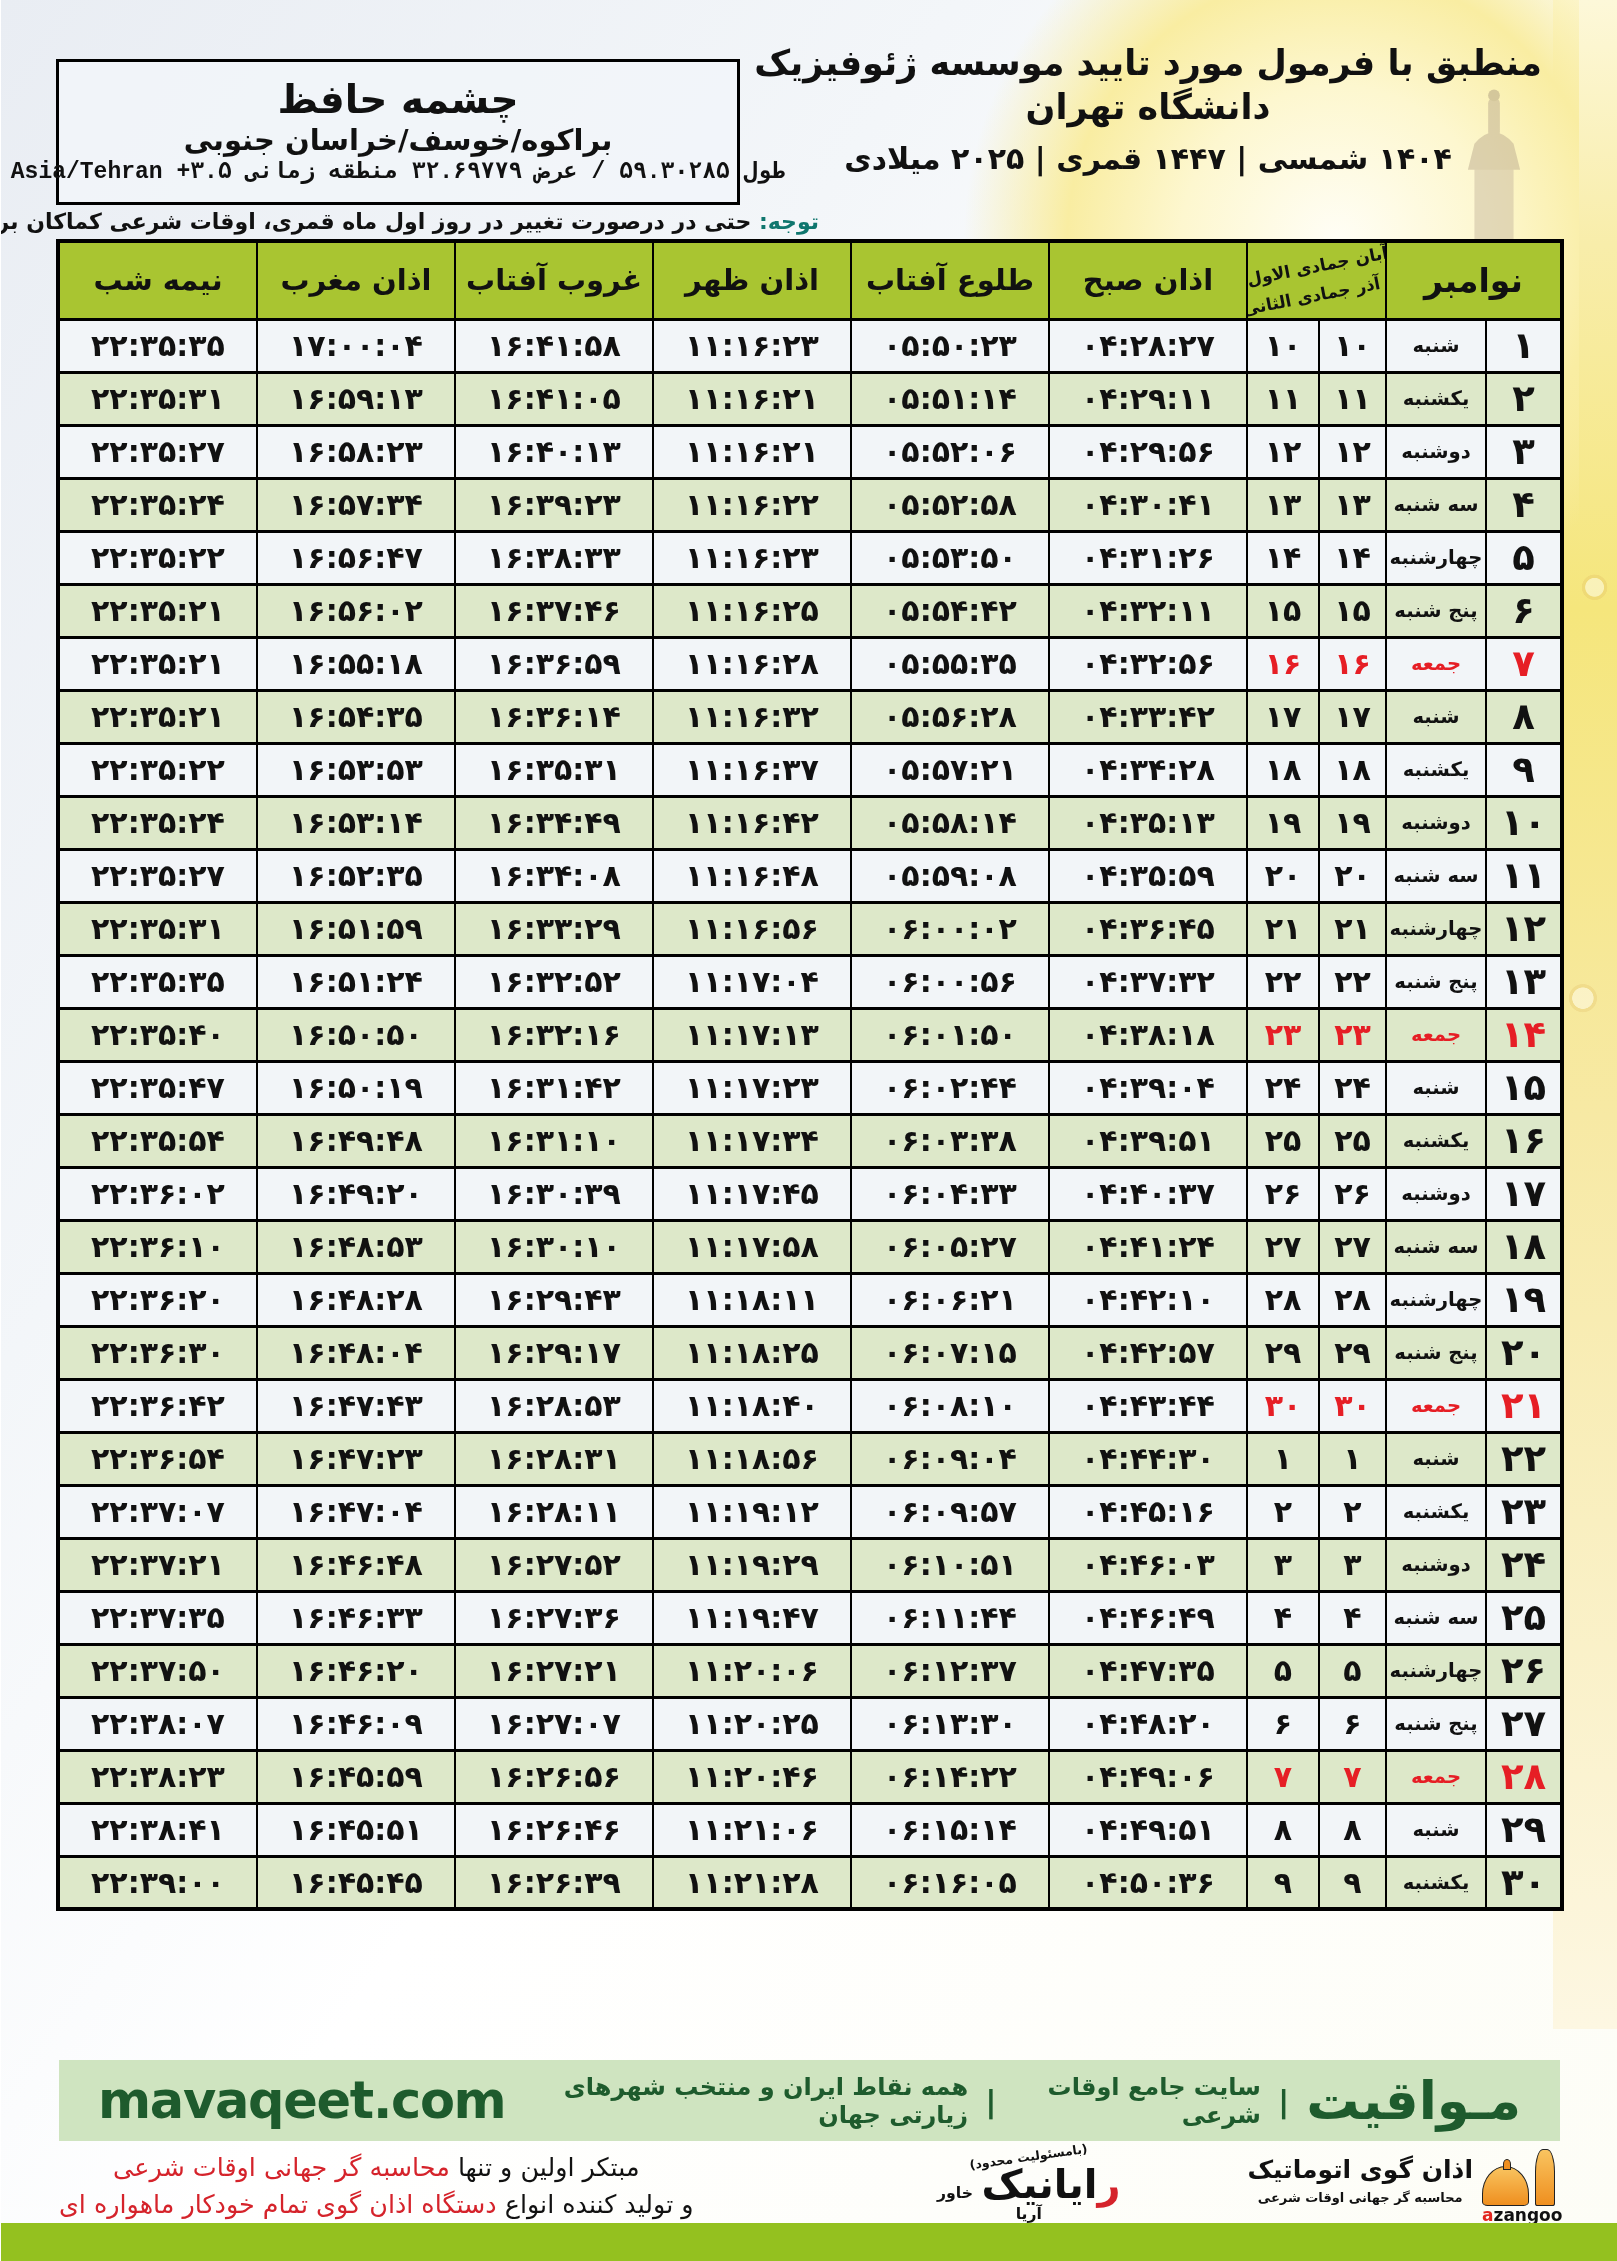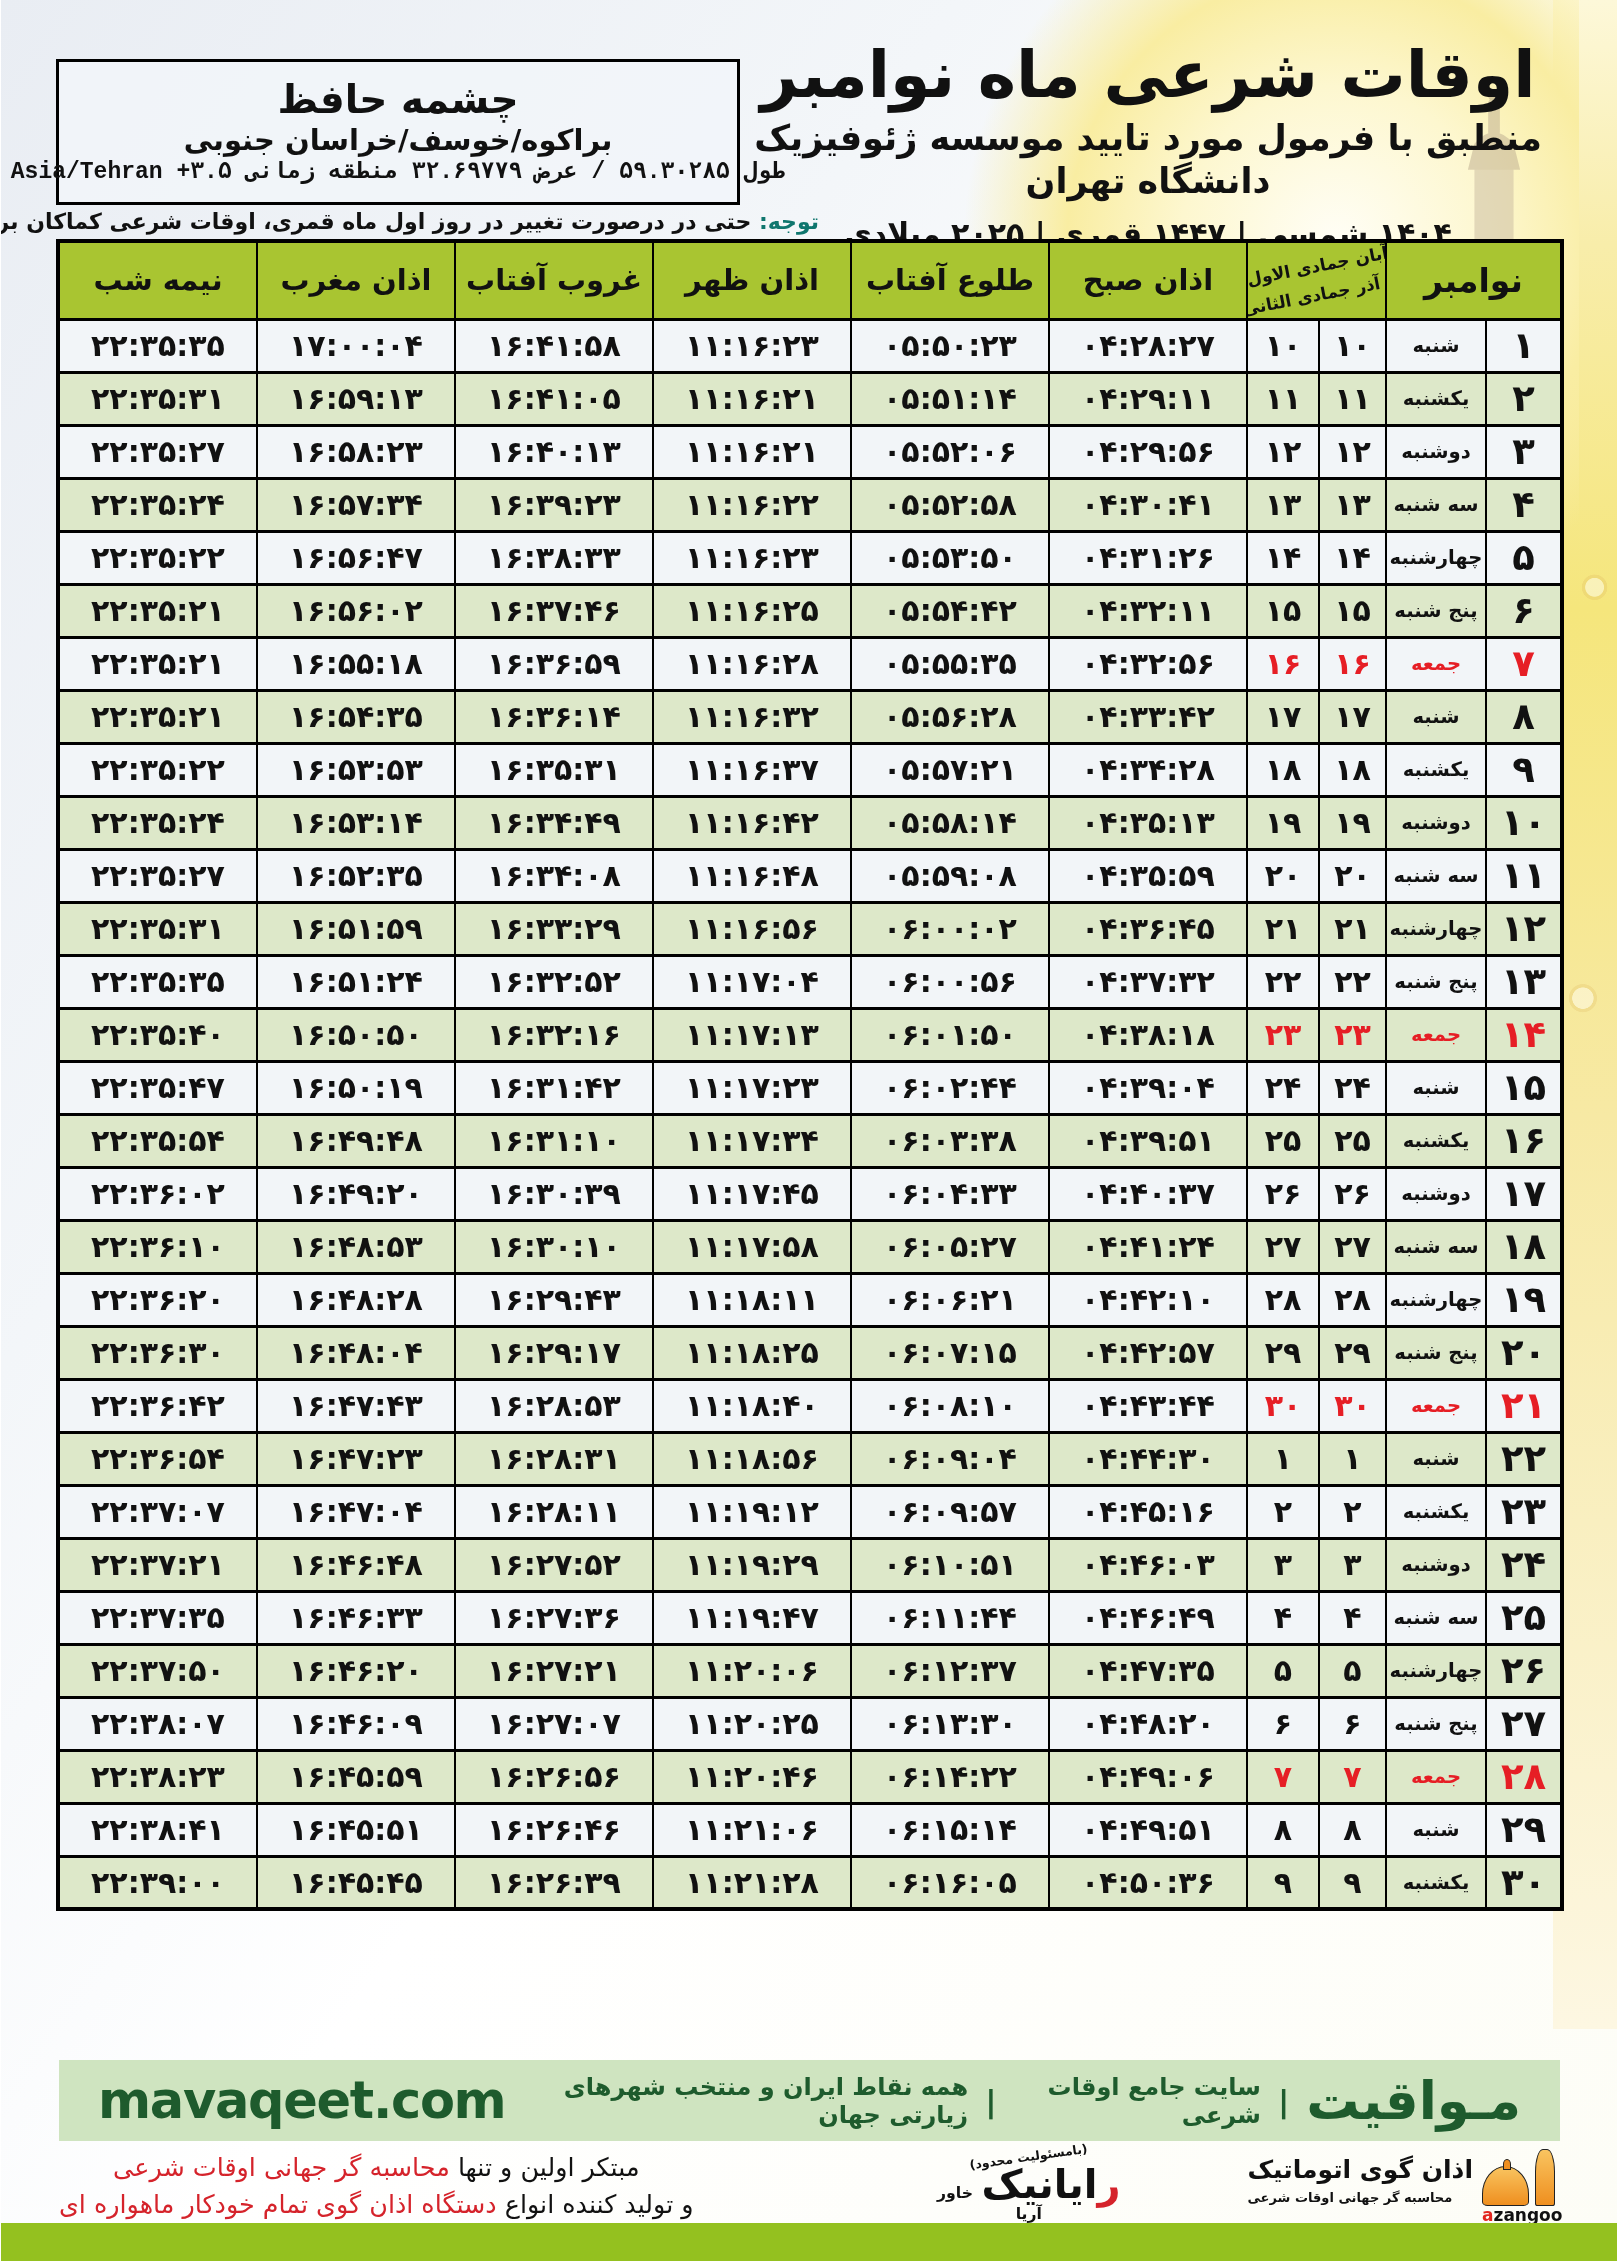--- a/index.html
+++ b/index.html
@@ -113,21 +113,21 @@
     content:""; position:absolute; top:-7.8px; left:19.6px; width:6.5px; height:9px;
     background:#ef8f1f; border:1.3px solid #222; border-radius:50% 50% 0 0;
   }
   .az-minaret {
     position:absolute; right:5.2px; bottom:11.7px; width:19.6px; height:57px;
     background:linear-gradient(180deg,#f9c460,#ef8f1f);
     border:1.3px solid #222; border-radius:40% 40% 2.6px 2.6px;
   }
   .az-latin { position:absolute; left:0; bottom:-7.8px; font-size:17px; font-weight:800; direction:ltr; }
   .az-latin .orange { color:#e2261f; }
-  .az-texts { text-align:left; }
+  .az-texts { text-align:center; }
   .az-title { font-size:25px; font-weight:800; white-space:nowrap; }
   .az-tag   { font-size:13px; font-weight:bold; margin-top:6.5px; white-space:nowrap; }
   .footer-strip {
     position:absolute; left:0; bottom:0; width:1618px; height:38px; background:#94c11f;
   }
 </style>
 </head>
 <body>
 
 <div class="decor-strip"></div>
@@ -143,21 +143,20 @@
 <div class="loc-card">
   <div class="loc-name">چشمه حافظ</div>
   <div class="loc-region">براکوه/خوسف/خراسان جنوبی</div>
   <div class="loc-coords">
     <span>طول ۵۹.۳۰۲۸۵ / عرض ۳۲.۶۹۷۷۹ منطقه زمانی</span>
     <span dir="ltr">Asia/Tehran +۳.۵</span>
   </div>
 </div>
 
 <div class="title-block">
-  <div class="main-title">اوقات شرعی ماه نوامبر</div>
   <div class="sub-title">منطبق با فرمول مورد تایید موسسه ژئوفیزیک دانشگاه تهران</div>
   <div class="years-line">۱۴۰۴ شمسی | ۱۴۴۷ قمری | ۲۰۲۵ میلادی</div>
 </div>
 
 <div class="note-line">
   <span class="note-label">توجه:</span><span> حتی در درصورت تغییر در روز اول ماه قمری، اوقات شرعی کماکان برای روزهای شمسی و میلادی معتبر است.</span>
 </div>
 
 <table class="times">
   <colgroup>

